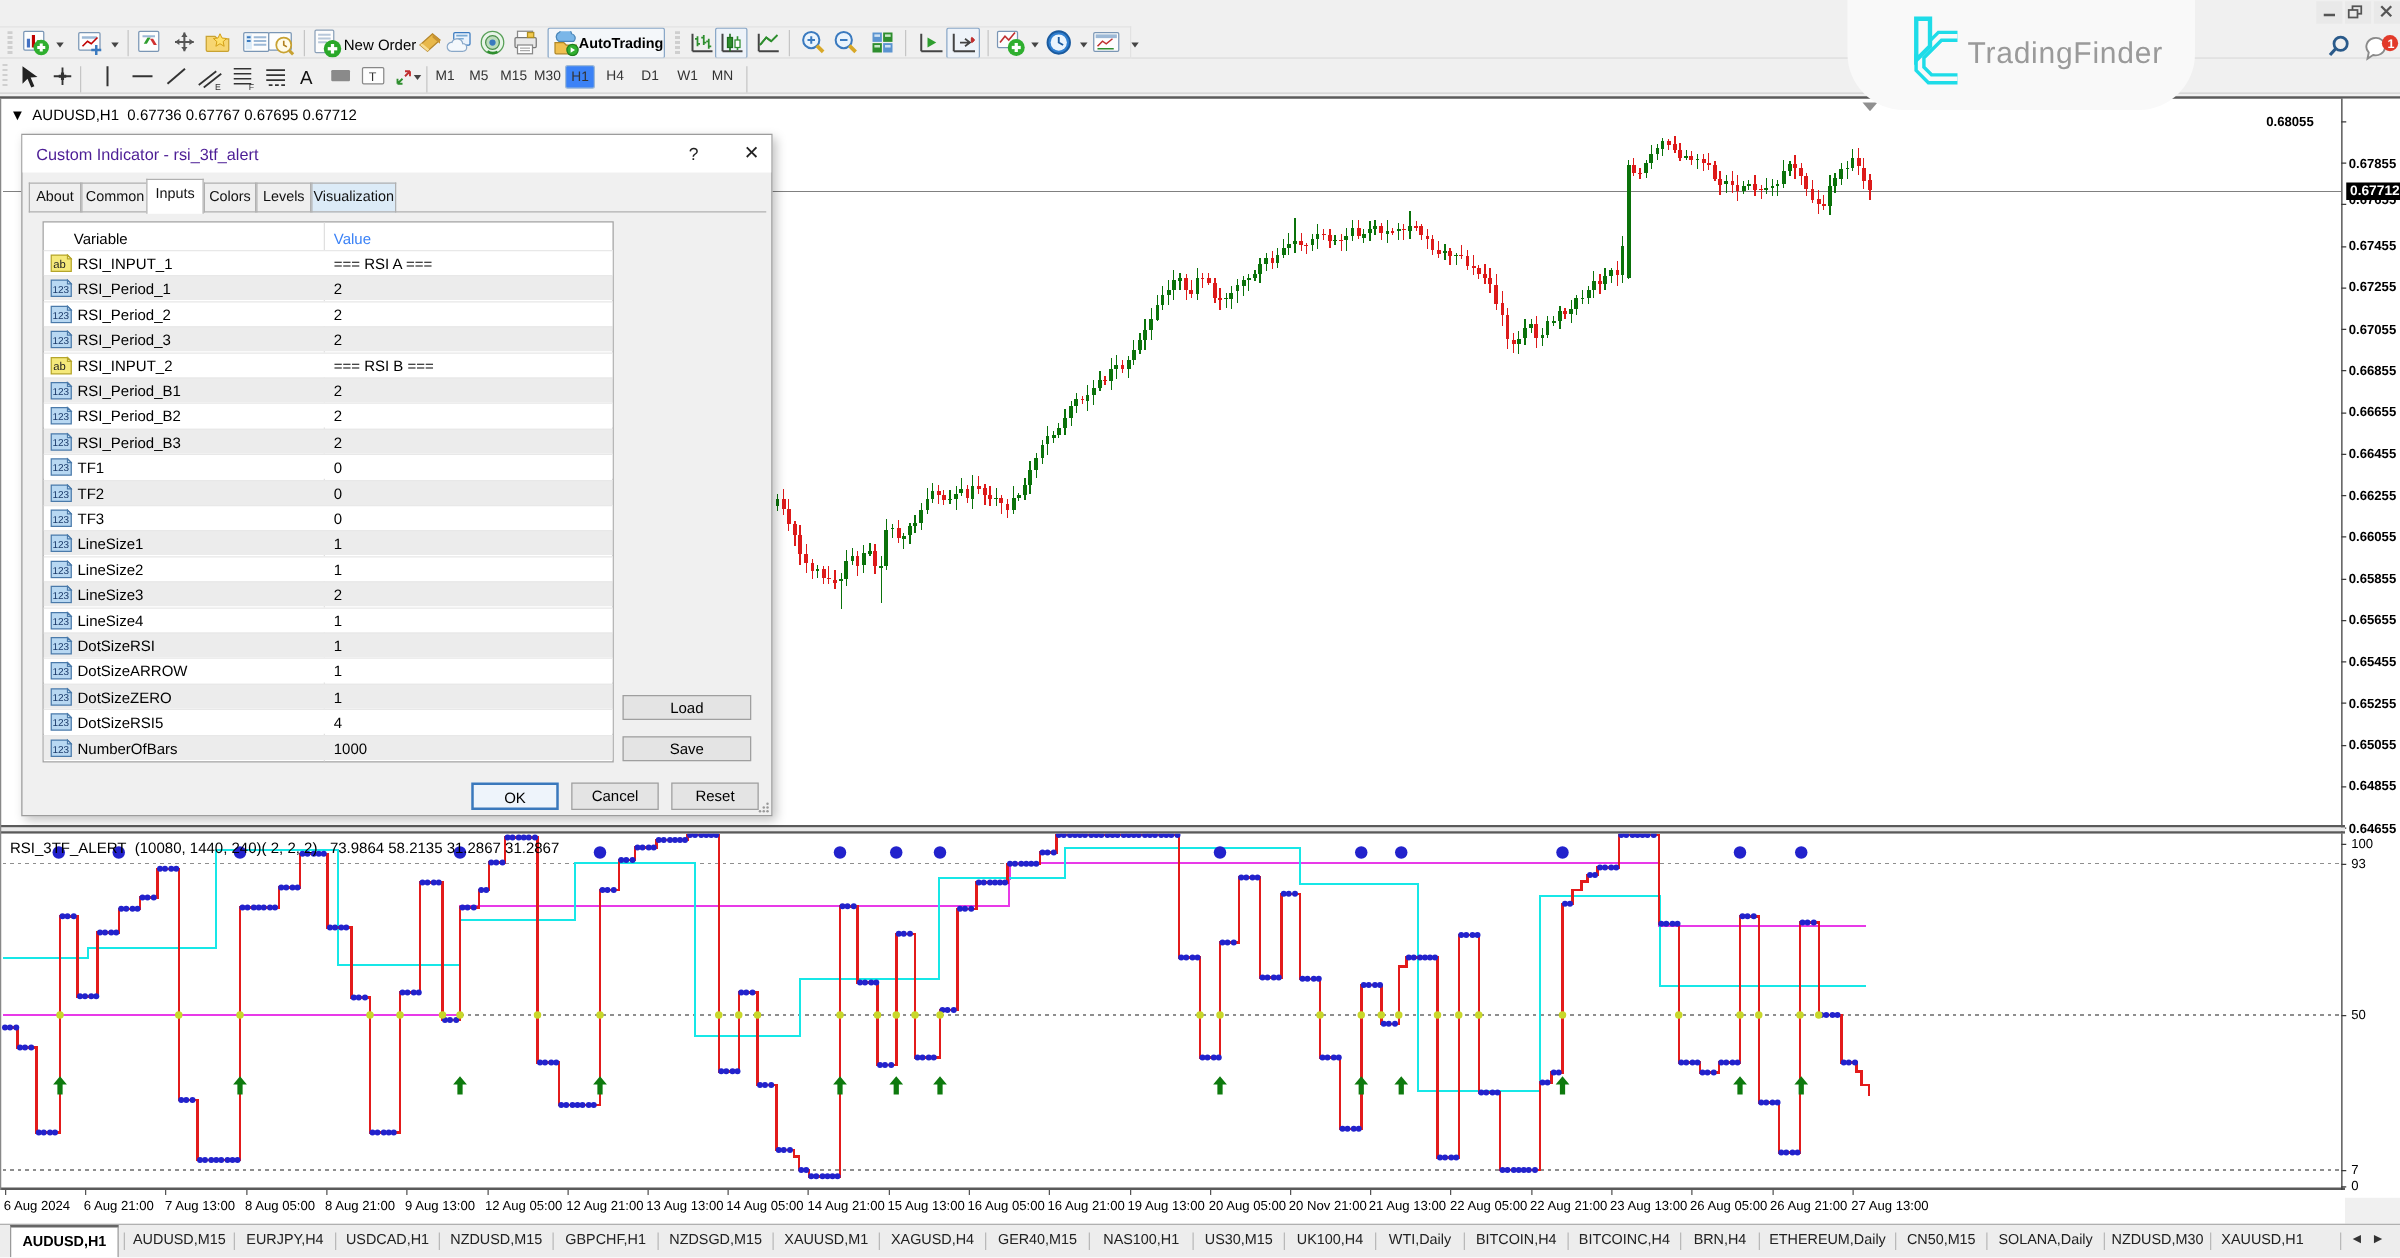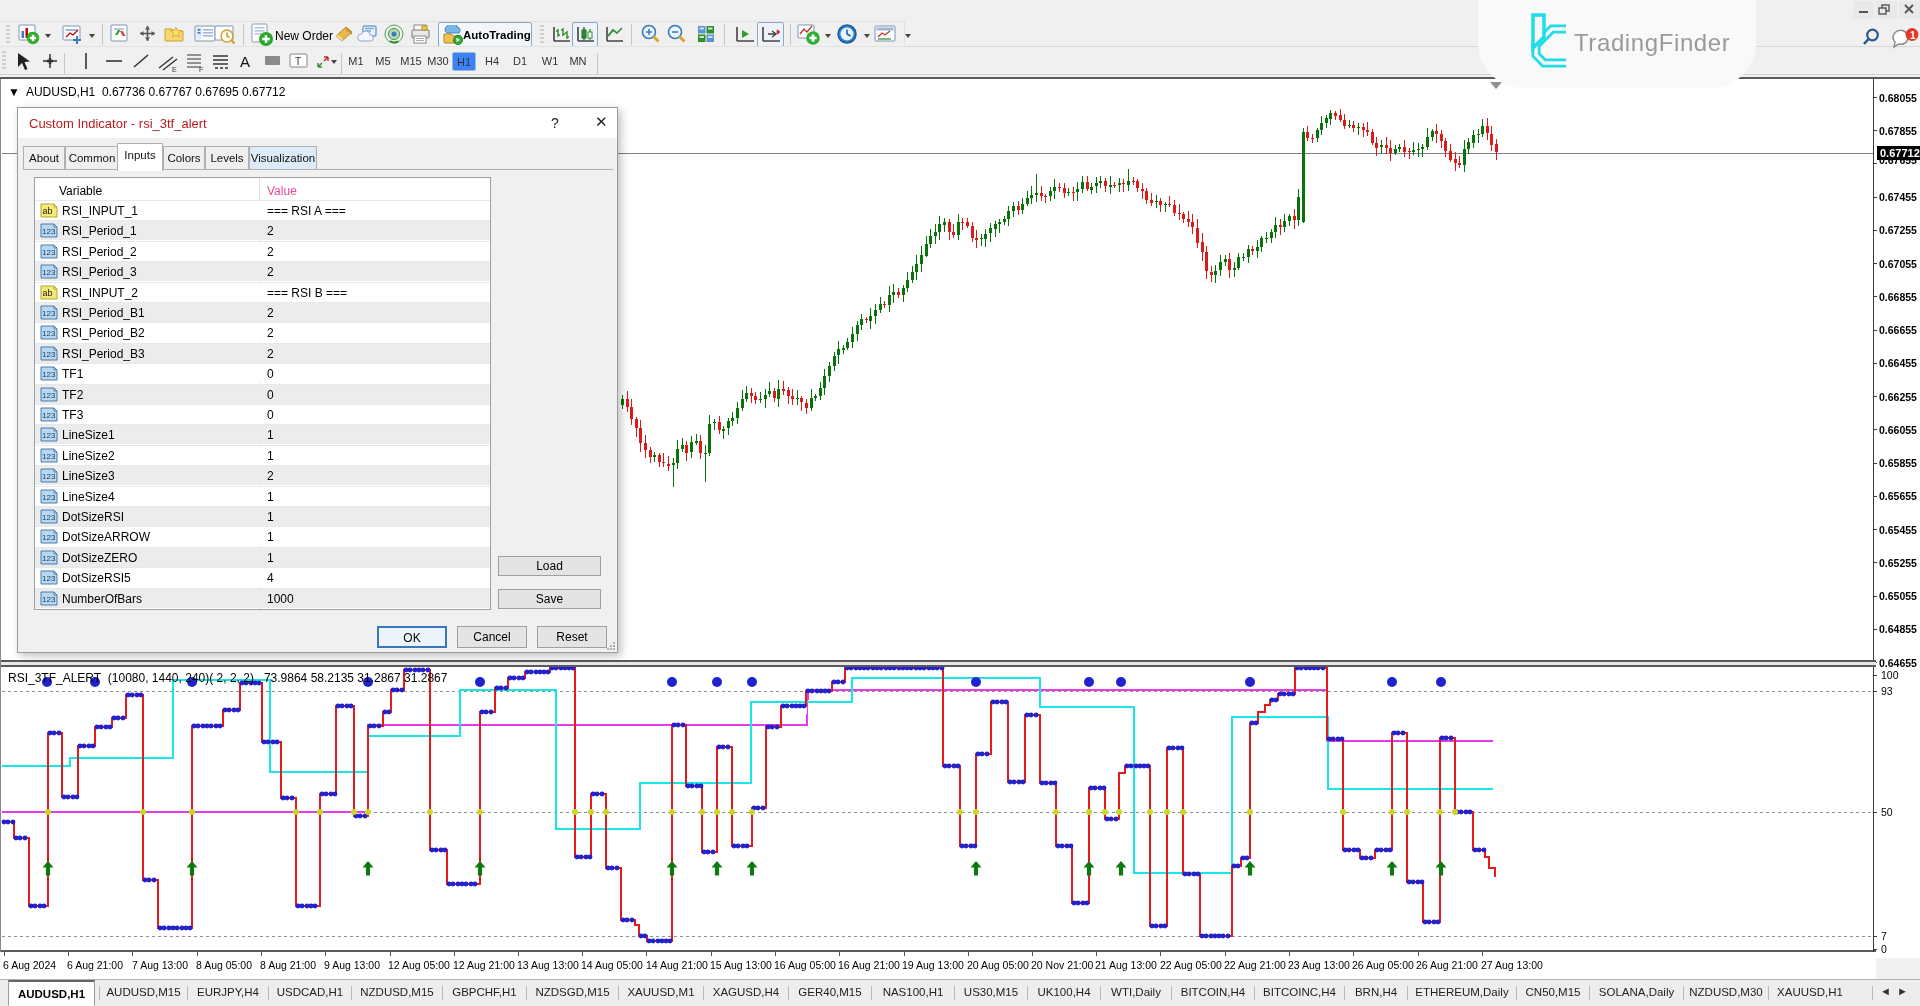--- a/index.html
+++ b/index.html
@@ -8,21 +8,21 @@
 .menuitem{position:absolute;top:3px;font-size:13px;color:#ababab}
 .toolbar1{left:0;top:22px;width:1920px;height:25px;background:#f0f0f0}
 .toolbar2{left:0;top:47px;width:1920px;height:28px;background:#f0f0f0;border-bottom:1px solid #d0d0d0}
 .tbsep{position:absolute;top:2px;width:1px;height:21px;background:#c5c5c5}
 .grip{position:absolute;top:3px;width:4px;height:19px;background:repeating-linear-gradient(180deg,#cfcfcf 0 2px,#f0f0f0 2px 4px)}
 .tfbtn{position:absolute;font-size:11px;color:#333;text-align:center}
 .tfsel{border:1px solid #9db9d6;background:#3b82f6;border-radius:2px}
 .chartwin{left:0;top:77px;width:1920px;height:881px;background:#fff;border-top:2px solid #5a5a5a}
 .dlg{left:17px;top:107px;width:601px;height:546px;background:#f0f0f0;border:1px solid #9c9c9c;box-shadow:3px 3px 8px rgba(0,0,0,0.25)}
 .dlgtitle{position:absolute;left:0;top:0;width:100%;height:30px;background:#fff}
-.dlgtitle span{position:absolute;left:11px;top:8px;font-size:13px;color:#b91c1c}
+.dlgtitle span{position:absolute;left:11px;top:8px;font-size:13px;color:#4c1d95}
 .tab{position:absolute;top:38px;height:24px;border:1px solid #b0b0b0;background:#efefef;font-size:11.5px;color:#111;text-align:center;line-height:22px;border-bottom:none}
 .tabsel{top:35px;height:28px;background:#fff;z-index:3}
 .tabviz{background:#dcebf7}
 .btn{position:absolute;background:#e4e4e4;border:1px solid #9f9f9f;font-size:12px;color:#000;text-align:center}
 .row-label{font-size:12px;color:#000}
 .tabline{position:absolute;left:5px;top:61px;width:590px;height:1px;background:#b0b0b0}
 .dtable{position:absolute;left:16px;top:69px;width:457px;height:433px;background:#fff;border:1px solid #a0a0a0}
 .axlbl{position:absolute;font-size:10.5px;color:#000}
 .tabbar{left:0;top:979px;width:1920px;height:27px;background:#ededed;border-top:1px solid #b0b0b0}
 .symtab{position:absolute;top:0px;height:26px;font-size:11.5px;color:#222;line-height:25px;text-align:center;white-space:nowrap}
@@ -652,21 +652,21 @@
         <line x1="1491" y1="47" x2="1491" y2="72" stroke="#dd1a1a" stroke-width="1" shape-rendering="crispEdges"></line>
         <rect x="1489.5" y="55" width="3" height="11" fill="#dd1a1a" shape-rendering="crispEdges"></rect>
         <line x1="1496" y1="60" x2="1496" y2="81" stroke="#dd1a1a" stroke-width="1" shape-rendering="crispEdges"></line>
         <rect x="1494.5" y="65" width="3" height="8" fill="#dd1a1a" shape-rendering="crispEdges"></rect>
         <path d="M1490 3 h12 l-6 7 z" fill="#909090"></path>
       </svg>
       <div class="abs" style="left:8px;top:6px;font-size:12px;color:#000">▼&nbsp; AUDUSD,H1&nbsp; 0.67736 0.67767 0.67695 0.67712</div>
     </div>
     <div class="abs" style="left:1874px;top:79px;width:46px;height:879px;background:#fff"></div>
     <div class="abs" style="left:1873px;top:79px;width:1px;height:879px;background:#3a3a3a"></div>
-    <div class="axlbl" style="left:1879px;top:92px;font-weight:bold">0.68055</div>
+    <div class="axlbl" style="left:1813px;top:92px;font-weight:bold">0.68055</div>
     <div class="abs" style="left:1873px;top:97px;width:4px;height:1px;background:#3a3a3a"></div>
     <div class="axlbl" style="left:1879px;top:125px;font-weight:bold">0.67855</div>
     <div class="abs" style="left:1873px;top:130px;width:4px;height:1px;background:#3a3a3a"></div>
     <div class="axlbl" style="left:1879px;top:154px;font-weight:bold">0.67655</div>
     <div class="abs" style="left:1873px;top:163px;width:4px;height:1px;background:#3a3a3a"></div>
     <div class="axlbl" style="left:1879px;top:191px;font-weight:bold">0.67455</div>
     <div class="abs" style="left:1873px;top:197px;width:4px;height:1px;background:#3a3a3a"></div>
     <div class="axlbl" style="left:1879px;top:224px;font-weight:bold">0.67255</div>
     <div class="abs" style="left:1873px;top:230px;width:4px;height:1px;background:#3a3a3a"></div>
     <div class="axlbl" style="left:1879px;top:258px;font-weight:bold">0.67055</div>
@@ -1242,21 +1242,21 @@
       <div class="abs" style="left:577px;top:5px;font-size:15px;color:#222">✕</div>
       <div class="tab" style="left:5px;width:42px">About</div>
       <div class="tab" style="left:47px;width:54px">Common</div>
       <div class="tab tabsel" style="left:99px;width:46px">Inputs</div>
       <div class="tab" style="left:145px;width:42px">Colors</div>
       <div class="tab" style="left:187px;width:44px">Levels</div>
       <div class="tab tabviz" style="left:231px;width:68px">Visualization</div>
       <div class="tabline"></div>
       <div class="dtable">
         <div class="abs" style="left:24px;top:6px;font-size:12px;color:#000">Variable</div>
-        <div class="abs" style="left:232px;top:6px;font-size:12px;color:#ec4899">Value</div>
+        <div class="abs" style="left:232px;top:6px;font-size:12px;color:#3b82f6">Value</div>
         <div class="abs" style="left:224px;top:0;width:1px;height:431px;background:#e0e0e0"></div>
         <div class="abs" style="left:0;top:22px;width:455px;height:20px;background:#ffffff;border-top:1px solid #e8e8e8"></div>
         <svg class="abs" style="left:5px;top:25px" width="18" height="15">
           <path d="M1 1 h13 l3 3 v10 h-16z" fill="#f5e97a" stroke="#b5a52a"></path>
           <path d="M14 1 l0 3 3 0z" fill="#fffbd0" stroke="#b5a52a"></path>
           <text x="2.5" y="11" font-size="9" fill="#222">ab</text>
         </svg>
         <div class="abs row-label" style="left:27px;top:26px">RSI_INPUT_1</div>
         <div class="abs row-label" style="left:232px;top:26px">=== RSI A ===</div>
         <div class="abs" style="left:0;top:42px;width:455px;height:20px;background:#ececec;border-top:1px solid #e8e8e8"></div>

